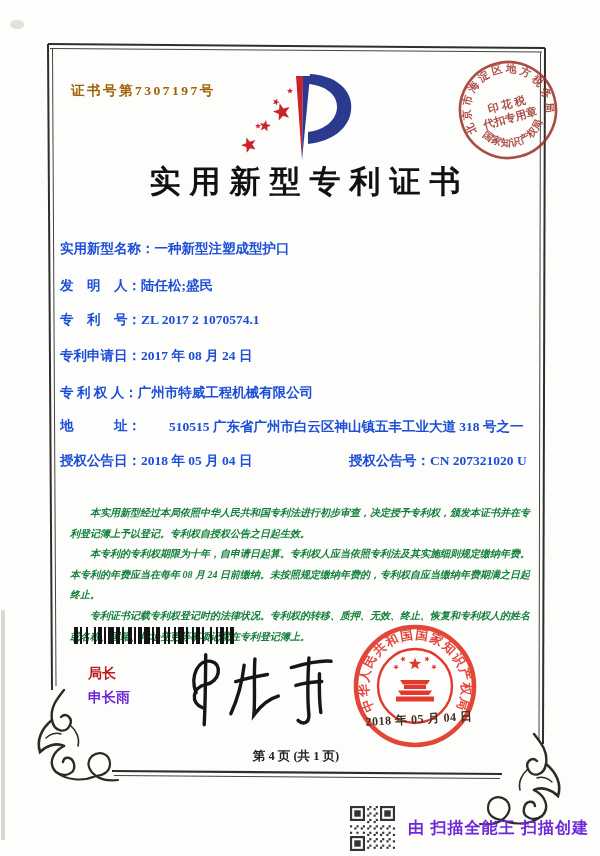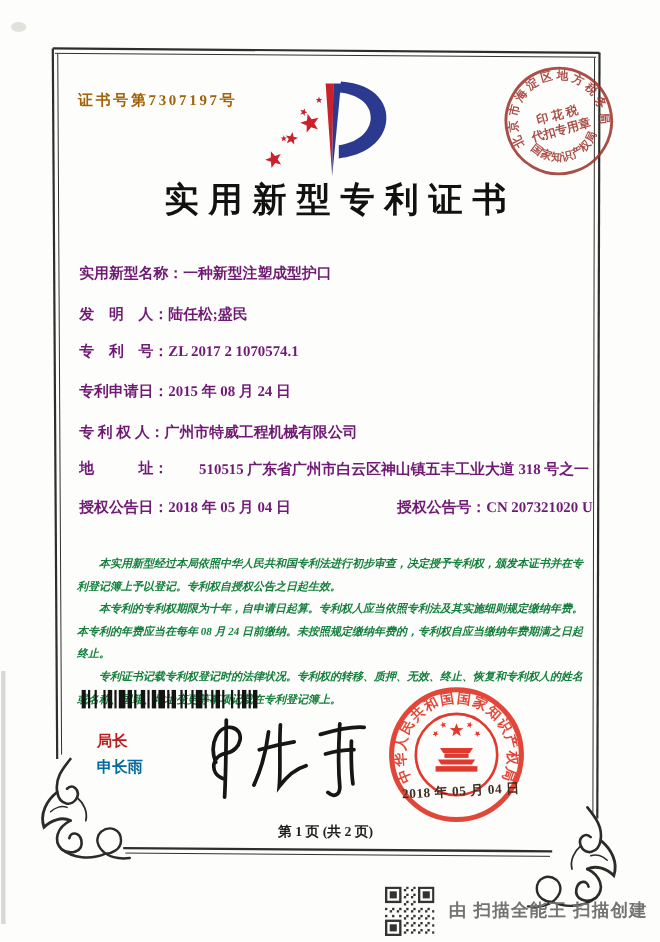--- a/index.html
+++ b/index.html
@@ -13,43 +13,43 @@
   #smudge{left:10px;top:20px;width:14px;height:9px;background:#d9d9d5;border-radius:50%;opacity:.8;}
 
   
   #cert-no{left:71px;top:82px;font-size:13.5px;font-weight:700;letter-spacing:2.5px;color:#a16207;}
 
   
   #title{left:0;top:161px;width:600px;text-align:center;font-size:31px;font-weight:700;
          letter-spacing:9px;padding-left:19px;box-sizing:border-box;color:#111;}
 
   
-  .row{position:absolute;left:72px;width:470px;font-size:13.5px;color:#701a75;white-space:nowrap;}
+  .row{position:absolute;left:60px;width:470px;font-size:13.5px;color:#1d4ed8;white-space:nowrap;}
   .row .lbl{font-weight:700;}
   .row .val{font-weight:600;}
   #row-address .val{display:inline-block;vertical-align:top;white-space:normal;width:356px;line-height:19px;margin-left:28px;}
   #row-grant{white-space:nowrap;}
   #grant-no-pair{position:absolute;left:270px;top:0;margin-left:19px;}
 
   
   #paras{left:70px;top:503px;width:464px;font-size:10px;line-height:20.6px;
          font-style:italic;font-weight:600;color:#15803d;}
   #paras p{margin:0;text-indent:2em;}
 
   
   #director-title{left:88px;top:665px;font-size:14px;font-weight:700;color:#b91c1c;}
-  #director-name{left:88px;top:689px;font-size:14px;font-weight:700;color:#0369a1;}
+  #director-name{left:88px;top:689px;font-size:14px;font-weight:700;color:#6d28d9;}
 
   
   #page-footer{left:0;top:748px;width:592px;text-align:center;font-size:12.5px;font-weight:600;color:#222;}
 
   
   #scan-footer{left:350px;top:806px;display:flex;align-items:center;gap:13px;}
   #scan-footer-text{font-family:"Liberation Sans","DejaVu Sans",sans-serif;
-    font-size:16px;font-weight:600;color:#737373;letter-spacing:1px;}
+    font-size:16px;font-weight:600;color:#6d28d9;letter-spacing:1px;}
 
   svg text{font-family:"Liberation Serif","DejaVu Serif",serif;}
 </style>
 </head>
 <body>
 
 <div id="canvas">
 
   <div class="abs" id="edge-shadow-left"></div>
   <div class="abs" id="smudge"></div>
@@ -106,21 +106,21 @@
   <div class="row" id="row-name" style="top:240px">
     <span class="lbl">实用新型名称：</span><span class="val">一种新型注塑成型护口</span>
   </div>
   <div class="row" id="row-inventor" style="top:277px">
     <span class="lbl">发　明　人：</span><span class="val">陆任松;盛民</span>
   </div>
   <div class="row" id="row-patent-no" style="top:311px">
     <span class="lbl">专　利　号：</span><span class="val">ZL 2017 2 1070574.1</span>
   </div>
   <div class="row" id="row-filing-date" style="top:347px">
-    <span class="lbl">专利申请日：</span><span class="val">2015 年 08 月 24 日</span>
+    <span class="lbl">专利申请日：</span><span class="val">2017 年 08 月 24 日</span>
   </div>
   <div class="row" id="row-patentee" style="top:384px">
     <span class="lbl">专 利 权 人：</span><span class="val">广州市特威工程机械有限公司</span>
   </div>
   <div class="row" id="row-address" style="top:417px">
     <span class="lbl">地　　　址：</span><span class="val">510515 广东省广州市白云区神山镇五丰工业大道 318 号之一</span>
   </div>
   <div class="row" id="row-grant" style="top:452px">
     <span class="lbl">授权公告日：</span><span class="val">2018 年 05 月 04 日</span>
     <span id="grant-no-pair">
@@ -220,21 +220,21 @@
         <textPath href="#stampTop" startOffset="0" textLength="145" lengthAdjust="spacing">北京市海淀区地方税务局</textPath>
       </text>
       <text font-size="10" font-weight="700" fill="#9c2f28">
         <textPath href="#stampBottom" startOffset="0" textLength="73" lengthAdjust="spacing">国家知识产权局</textPath>
       </text>
       <text x="0" y="-2" text-anchor="middle" font-size="11" font-weight="700" fill="#9c2f28">印 花 税</text>
       <text x="0" y="12" text-anchor="middle" font-size="11" font-weight="700" fill="#9c2f28">代扣专用章</text>
     </g>
   </svg>
 
-  <div class="abs" id="page-footer">第 1 页 (共 2 页)</div>
+  <div class="abs" id="page-footer">第 4 页 (共 1 页)</div>
 
   <div class="abs" id="scan-footer">
     <svg id="qr-svg" width="45" height="45" viewBox="0 0 45 45">
         <rect x="0" y="19.285714285714285" width="2.142857142857143" height="2.142857142857143" fill="#333"></rect>
         <rect x="0" y="25.714285714285715" width="2.142857142857143" height="2.142857142857143" fill="#333"></rect>
         <rect x="4.285714285714286" y="21.428571428571427" width="2.142857142857143" height="2.142857142857143" fill="#333"></rect>
         <rect x="6.428571428571429" y="19.285714285714285" width="2.142857142857143" height="2.142857142857143" fill="#333"></rect>
         <rect x="6.428571428571429" y="25.714285714285715" width="2.142857142857143" height="2.142857142857143" fill="#333"></rect>
         <rect x="10.714285714285714" y="21.428571428571427" width="2.142857142857143" height="2.142857142857143" fill="#333"></rect>
         <rect x="12.857142857142858" y="19.285714285714285" width="2.142857142857143" height="2.142857142857143" fill="#333"></rect>

